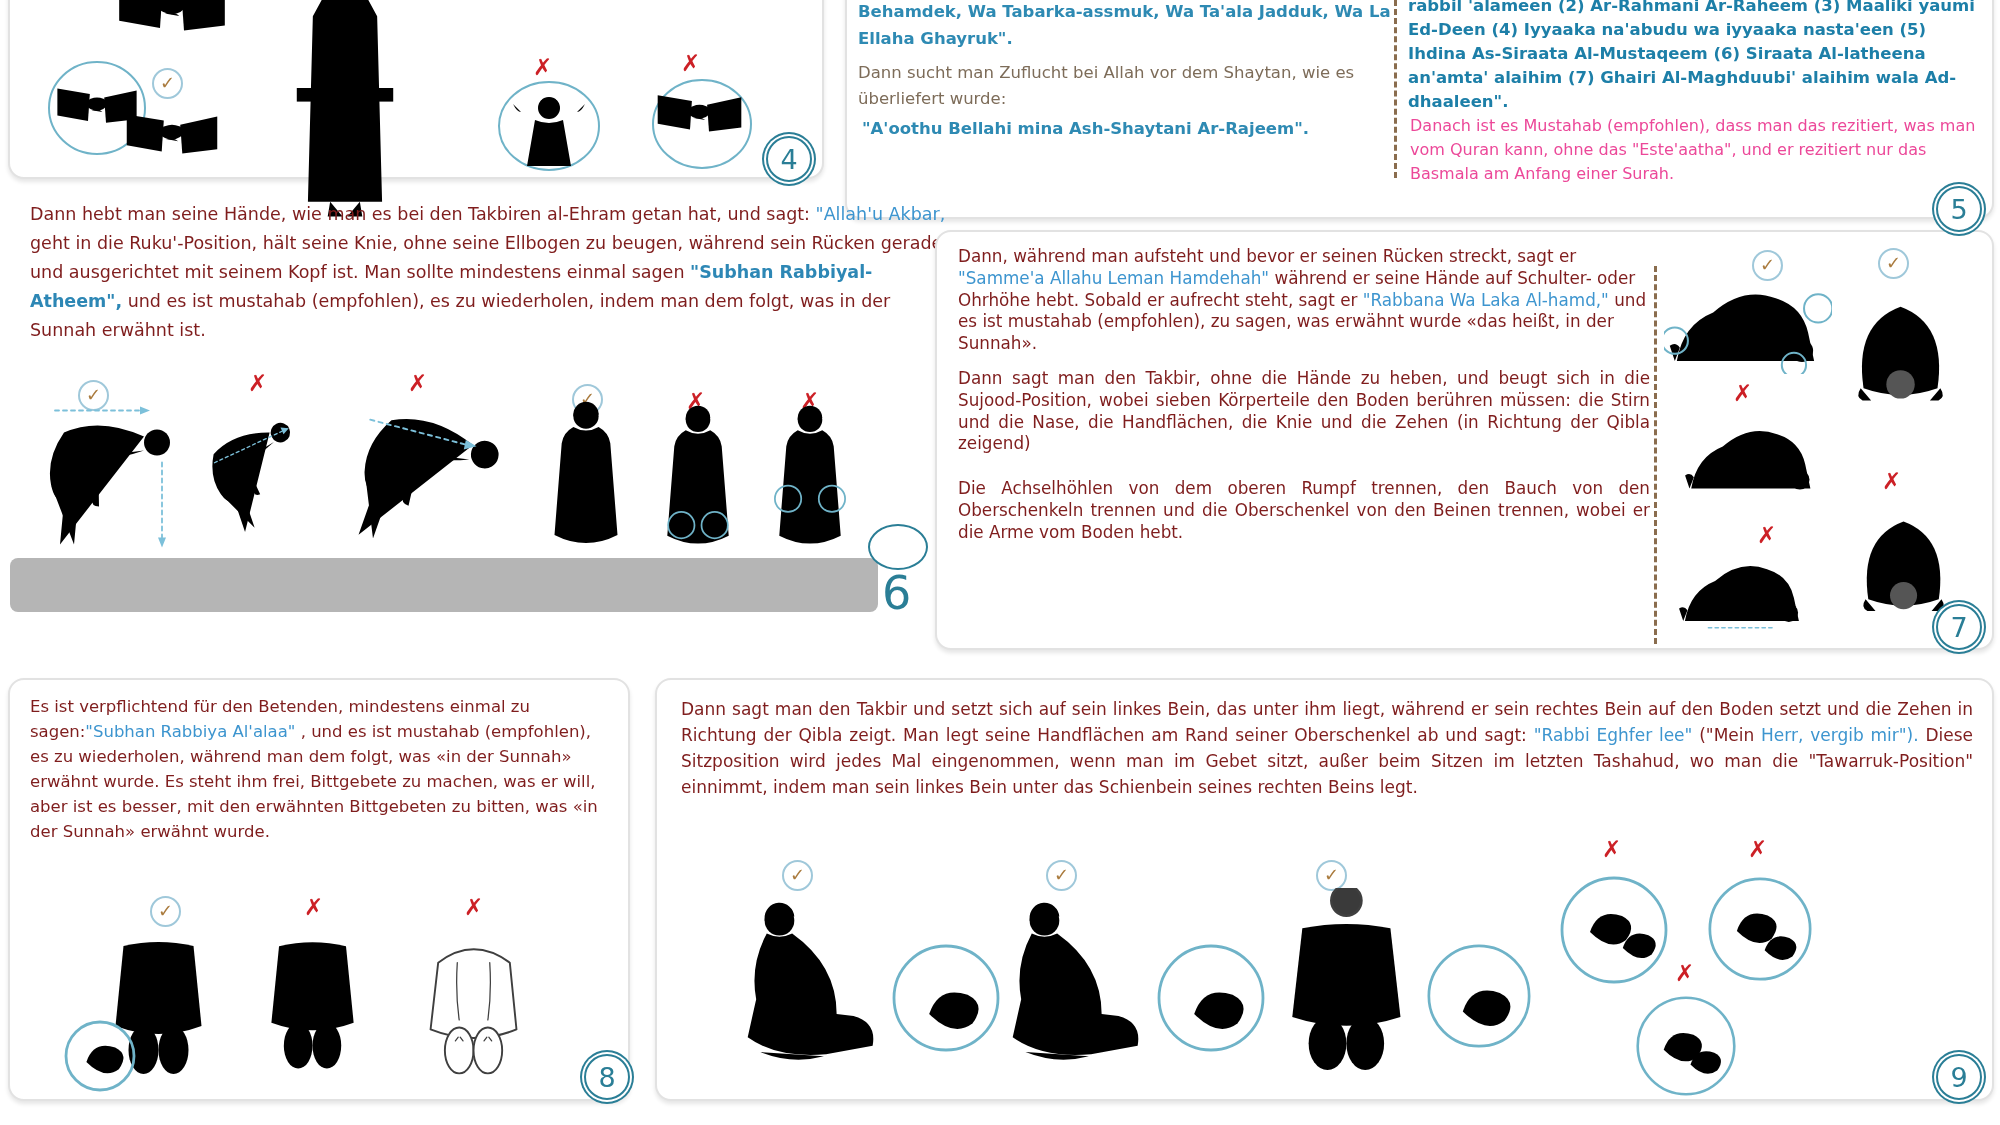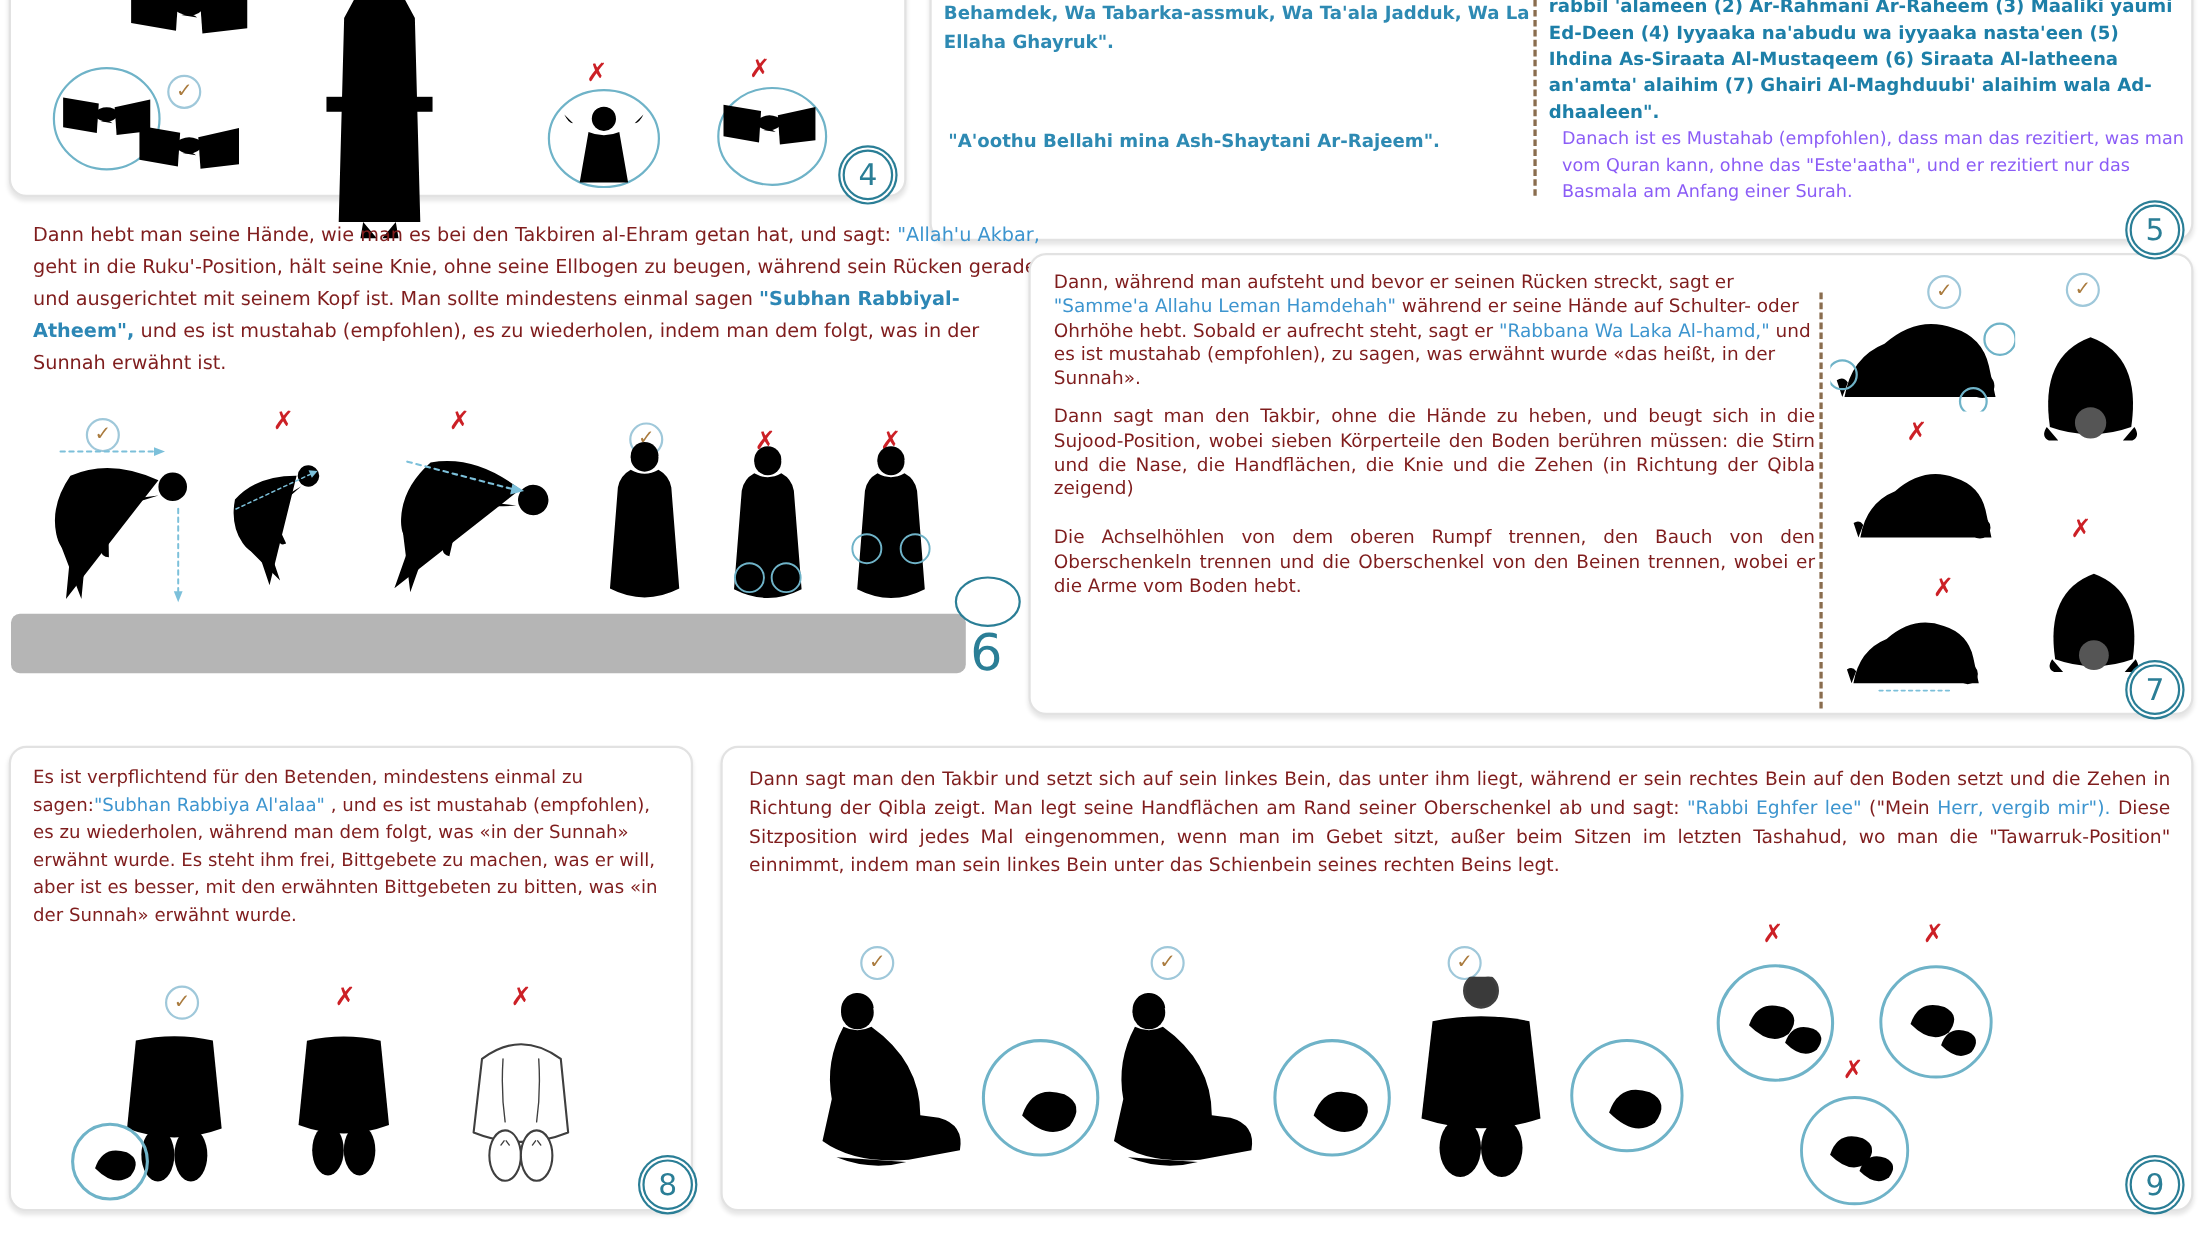--- a/index.html
+++ b/index.html
@@ -6,21 +6,21 @@
   .page{position:relative;width:2000px;height:1125px;overflow:hidden;background:#fff;
         font-family:"DejaVu Sans","Liberation Sans",sans-serif;}
   .panel{position:absolute;background:#fff;border:2px solid #e2e2e2;border-radius:16px;
          box-shadow:0 3px 4px rgba(0,0,0,0.10);}
   .txt{position:absolute;color:#7d6c59;}
   .seg-brown{color:#7f1d1d;}
   .seg-blue{color:#3d95cf;}
   .seg-blueBold{color:#2d87b5;font-weight:bold;}
   .blueBold2{color:#2e8ab3;font-weight:bold;}
   .fatiha{color:#1d7fa8;font-weight:bold;}
-  .note-dark{color:#8b5cf6;margin-left:10px;}
+  .note-dark{color:#ec4899;}
   .just{text-align:justify;}
   .dashedv{position:absolute;width:0;border-left:3px dashed #8a6d4e;}
   .check-badge{position:absolute;width:27px;height:27px;border:2px solid #9fc8da;border-radius:50%;
                background:#fff;color:#aa7b3e;font-size:18px;line-height:25px;text-align:center;font-weight:bold;}
   .x-badge{position:absolute;color:#cc2026;font-size:23px;font-weight:900;line-height:1;}
   .num-badge{position:absolute;width:42px;height:42px;border:2px solid #2a7e96;border-radius:50%;
              background:#fff;color:#2a7e96;font-size:27px;display:flex;align-items:center;justify-content:center;
              box-shadow:0 0 0 2px #fff,0 0 0 4px #2a7e96;z-index:5;}
   .fig{position:absolute;}
   .fig path,.fig circle,.fig ellipse,.fig line,.fig rect{stroke:#3f3f3f;stroke-width:2;fill:none;stroke-linecap:round;stroke-linejoin:round;}
@@ -157,20 +157,21 @@
     <ellipse class="teal" cx="54" cy="46" rx="49" ry="44"></ellipse>
     <g transform="translate(4,4) scale(0.95)">
         <use href="#g-hands"></use>
       </g>
   </svg>
   <div class="num-badge" style="left:766px;top:136px;">4</div>
 
   <div class="panel" style="left:845px;top:-150px;width:1145px;height:365px;"></div>
 
   <div class="txt blueBold2" style="left:858px;top:-2px;width:545px;font-size:16.5px;line-height:27px;">Behamdek, Wa Tabarka-assmuk, Wa Ta'ala Jadduk, Wa La Ellaha Ghayruk".</div>
+  <div class="txt" style="left:858px;top:60px;width:540px;font-size:16.5px;line-height:26px;">Dann sucht man Zuflucht bei Allah vor dem Shaytan, wie es überliefert wurde:</div>
   <div class="txt blueBold2" style="left:862px;top:116px;width:540px;font-size:16.5px;line-height:26px;">"A'oothu Bellahi mina Ash-Shaytani Ar-Rajeem".</div>
 
   <div class="dashedv" style="left:1394px;top:0px;height:178px;"></div>
 
   <div class="txt fatiha" style="left:1408px;top:-6px;width:576px;font-size:16.5px;line-height:24px;">rabbil 'alameen (2) Ar-Rahmani Ar-Raheem (3) Maaliki yaumi Ed-Deen (4) Iyyaaka na'abudu wa iyyaaka nasta'een (5) Ihdina As-Siraata Al-Mustaqeem (6) Siraata Al-latheena an'amta' alaihim (7) Ghairi Al-Maghduubi' alaihim wala Ad-dhaaleen".</div>
   <div class="txt note-dark" style="left:1410px;top:114px;width:568px;font-size:16px;line-height:24px;"> Danach ist es Mustahab (empfohlen), dass man das rezitiert, was man vom Quran kann, ohne das "Este'aatha", und er rezitiert nur das Basmala am Anfang einer Surah.</div>
   <div class="num-badge" style="left:1936px;top:186px;">5</div>
 
   <div class="txt" style="left:30px;top:200px;width:928px;font-size:17.5px;line-height:29px;"><span class="seg-brown">Dann hebt man seine Hände, wie man es bei den Takbiren al-Ehram getan hat, und sagt: </span><span class="seg-blue">"Allah'u Akbar,</span><span class="seg-brown"> geht in die Ruku'-Position, hält seine Knie, ohne seine Ellbogen zu beugen, während sein Rücken gerade und ausgerichtet mit seinem Kopf ist. Man sollte mindestens einmal sagen </span><span class="seg-blueBold">"Subhan Rabbiyal-Atheem",</span><span class="seg-brown"> und es ist mustahab (empfohlen), es zu wiederholen, indem man dem folgt, was in der Sunnah erwähnt ist.</span></div>
 

